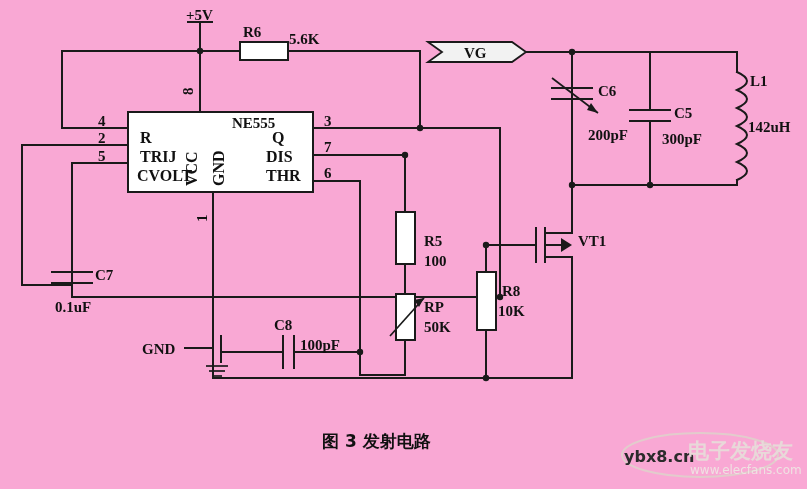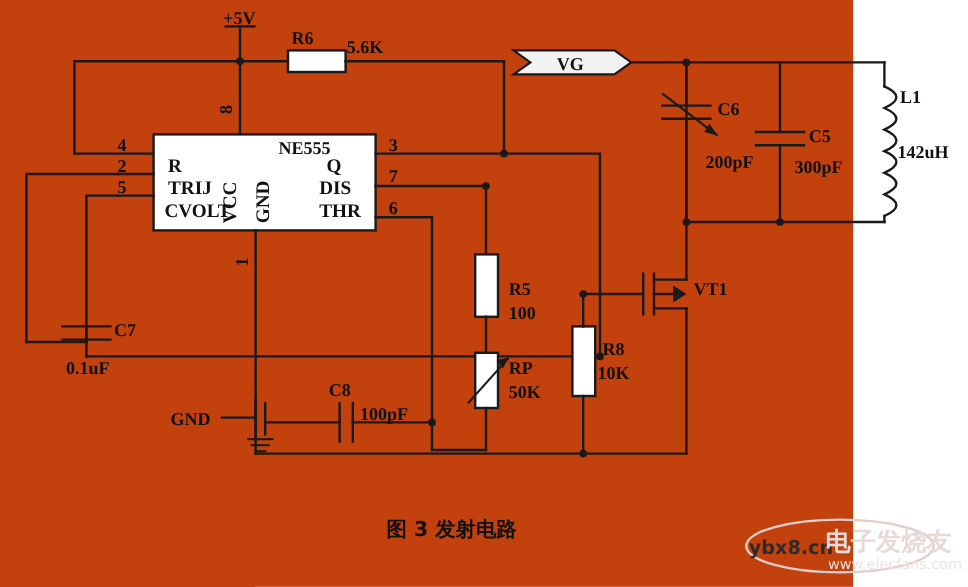--- a/index.html
+++ b/index.html
@@ -10,23 +10,23 @@
   }
   body {
     width: 807px;
     height: 489px;
     font-family: "Liberation Serif", "DejaVu Serif", serif;
     overflow: hidden;
     position: relative;
   }
   #schematic-root {
     position: relative;
-    width: 711px;
+    width: 807px;
     height: 489px;
-    background: #c2410c;
+    background: #f9a8d4;
   }
   svg#circuit {
     display: block;
     width: 807px;
     height: 489px;
   }
   .wire {
     stroke: #1a1a1a;
     stroke-width: 2;
     fill: none;

